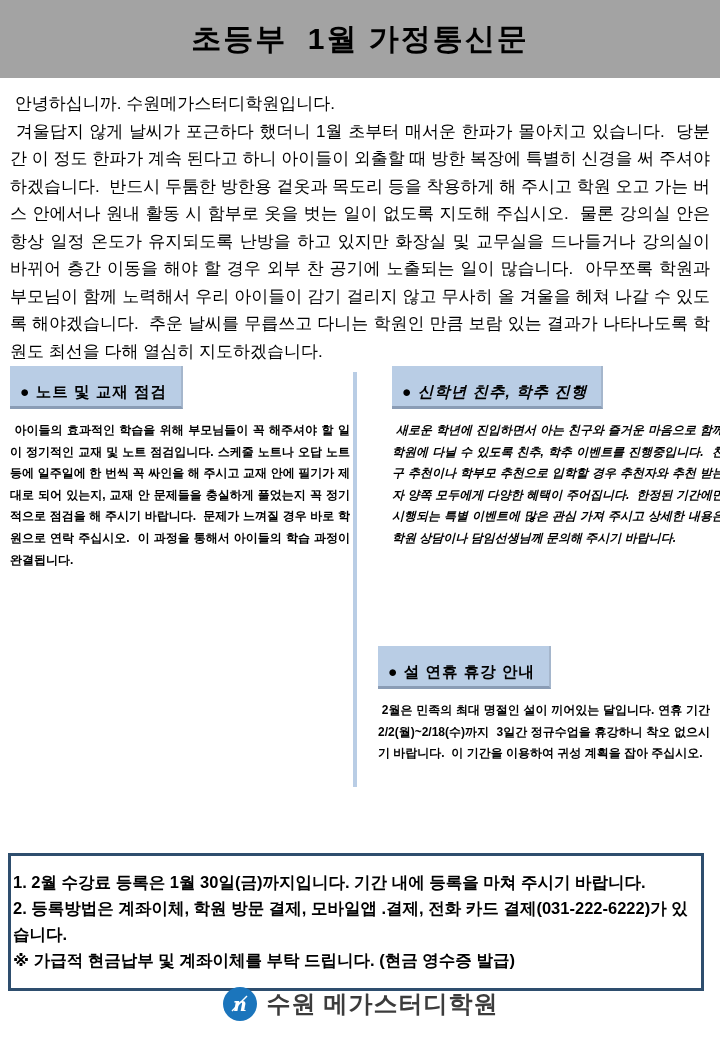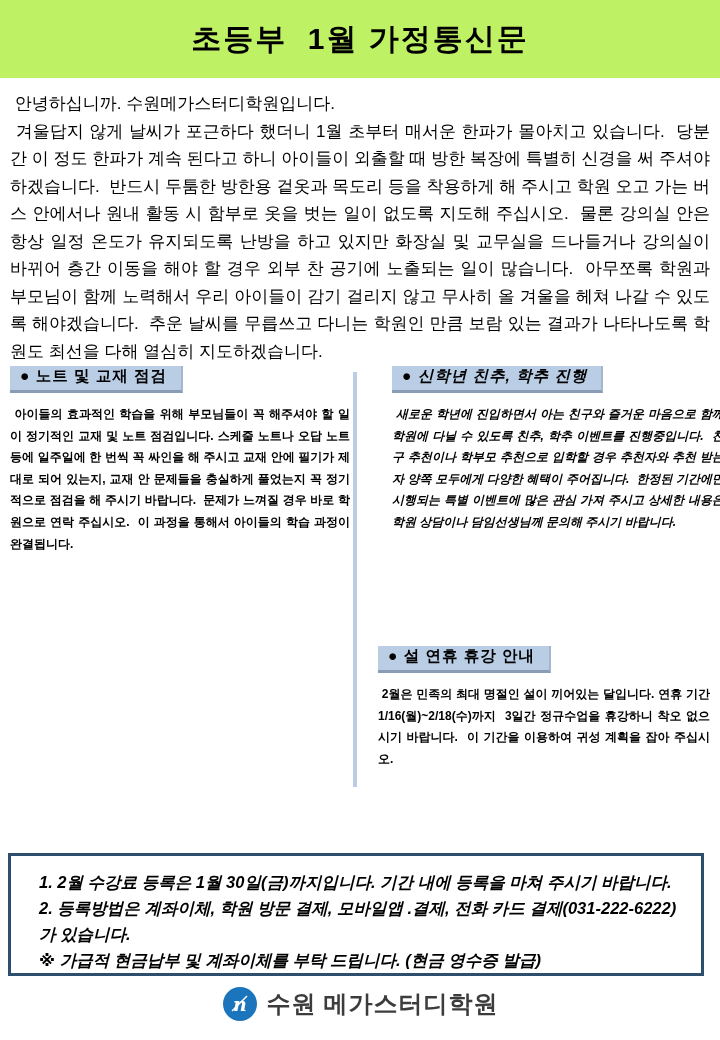--- a/index.html
+++ b/index.html
@@ -7,21 +7,21 @@
     position:relative;
     width:720px;height:1040px;
     background:#ffffff;
     font-family:"Liberation Sans","DejaVu Sans",sans-serif;
     color:#000;
     overflow:hidden;
   }
   
   .band{
     position:absolute;left:0;top:0;width:720px;height:78px;
-    background:#bef264;
+    background:#a3a3a3;
     display:flex;align-items:center;justify-content:center;
   }
   .band h1{
     margin:0;
     font-size:30px;font-weight:800;letter-spacing:2px;
     color:#000;white-space:pre;
   }
   
   .intro{
     position:absolute;left:10px;top:90px;width:700px;
@@ -32,40 +32,39 @@
   
   .section{position:absolute;}
   .sec-left{left:10px;top:366px;width:340px;}
   .sec-right1{left:392px;top:366px;width:332px;font-style:italic;}
   .sec-right2{left:378px;top:622px;width:332px;margin-top:24px;}
   .sec-head{
     display:inline-block;
     background:#b9cde5;
     border-bottom:3px solid #8a9cb5;
     border-right:2px solid #a5b6cc;
-    padding:0 14px 3px 10px;
+    padding:16px 14px 3px 10px;
     font-size:15.5px;font-weight:bold;
     letter-spacing:1px;
   }
   .sec-body{
     margin-top:11px;
     font-size:12px;font-weight:bold;line-height:1.8;
     text-align:justify;word-break:break-all;white-space:pre-wrap;
   }
   .divider{
     position:absolute;left:353px;top:372px;width:4px;height:415px;
     background:#b9cde5;
   }
   
   .notice{
-    position:absolute;left:8px;top:853px;width:696px;height:123px;
+    position:absolute;left:8px;top:853px;width:696px;height:138px;
     box-sizing:border-box;
     border:3px solid #2e4e6e;
-    padding:13px 12px 0 28px;
-    font-style:italic;
+    padding:13px 12px 0 2px;
   }
   .notice div{
     font-size:16.5px;font-weight:bold;line-height:1.58;
     white-space:pre-wrap;word-break:break-all;
   }
   
   .footer{
     position:absolute;left:0;top:986px;width:720px;
     display:flex;align-items:center;justify-content:center;gap:9px;
   }
@@ -97,21 +96,21 @@
 
   <div class="divider"></div>
 
   <div class="section sec-right1">
     <div class="sec-head">● 신학년 친추, 학추 진행</div>
     <div class="sec-body"> 새로운 학년에 진입하면서 아는 친구와 즐거운 마음으로 함께 학원에 다닐 수 있도록 친추, 학추 이벤트를 진행중입니다.  친구 추천이나 학부모 추천으로 입학할 경우 추천자와 추천 받는 자 양쪽 모두에게 다양한 혜택이 주어집니다.  한정된 기간에만 시행되는 특별 이벤트에 많은 관심 가져 주시고 상세한 내용은 학원 상담이나 담임선생님께 문의해 주시기 바랍니다.</div>
   </div>
 
   <div class="section sec-right2">
     <div class="sec-head">● 설 연휴 휴강 안내</div>
-    <div class="sec-body"> 2월은 민족의 최대 명절인 설이 끼어있는 달입니다. 연휴 기간 1/16(월)~2/18(수)까지  3일간 정규수업을 휴강하니 착오 없으시기 바랍니다.  이 기간을 이용하여 귀성 계획을 잡아 주십시오.</div>
+    <div class="sec-body"> 2월은 민족의 최대 명절인 설이 끼어있는 달입니다. 연휴 기간 2/2(월)~2/18(수)까지  3일간 정규수업을 휴강하니 착오 없으시기 바랍니다.  이 기간을 이용하여 귀성 계획을 잡아 주십시오.</div>
   </div>
 
   <div class="notice">
     <div>1. 2월 수강료 등록은 1월 30일(금)까지입니다. 기간 내에 등록을 마쳐 주시기 바랍니다.</div>
     <div>2. 등록방법은 계좌이체, 학원 방문 결제, 모바일앱 .결제, 전화 카드 결제(031-222-6222)가 있습니다.</div>
     <div>※ 가급적 현금납부 및 계좌이체를 부탁 드립니다. (현금 영수증 발급)</div>
   </div>
 
   <div class="footer">
     <svg class="logo" viewBox="0 0 36 36">

